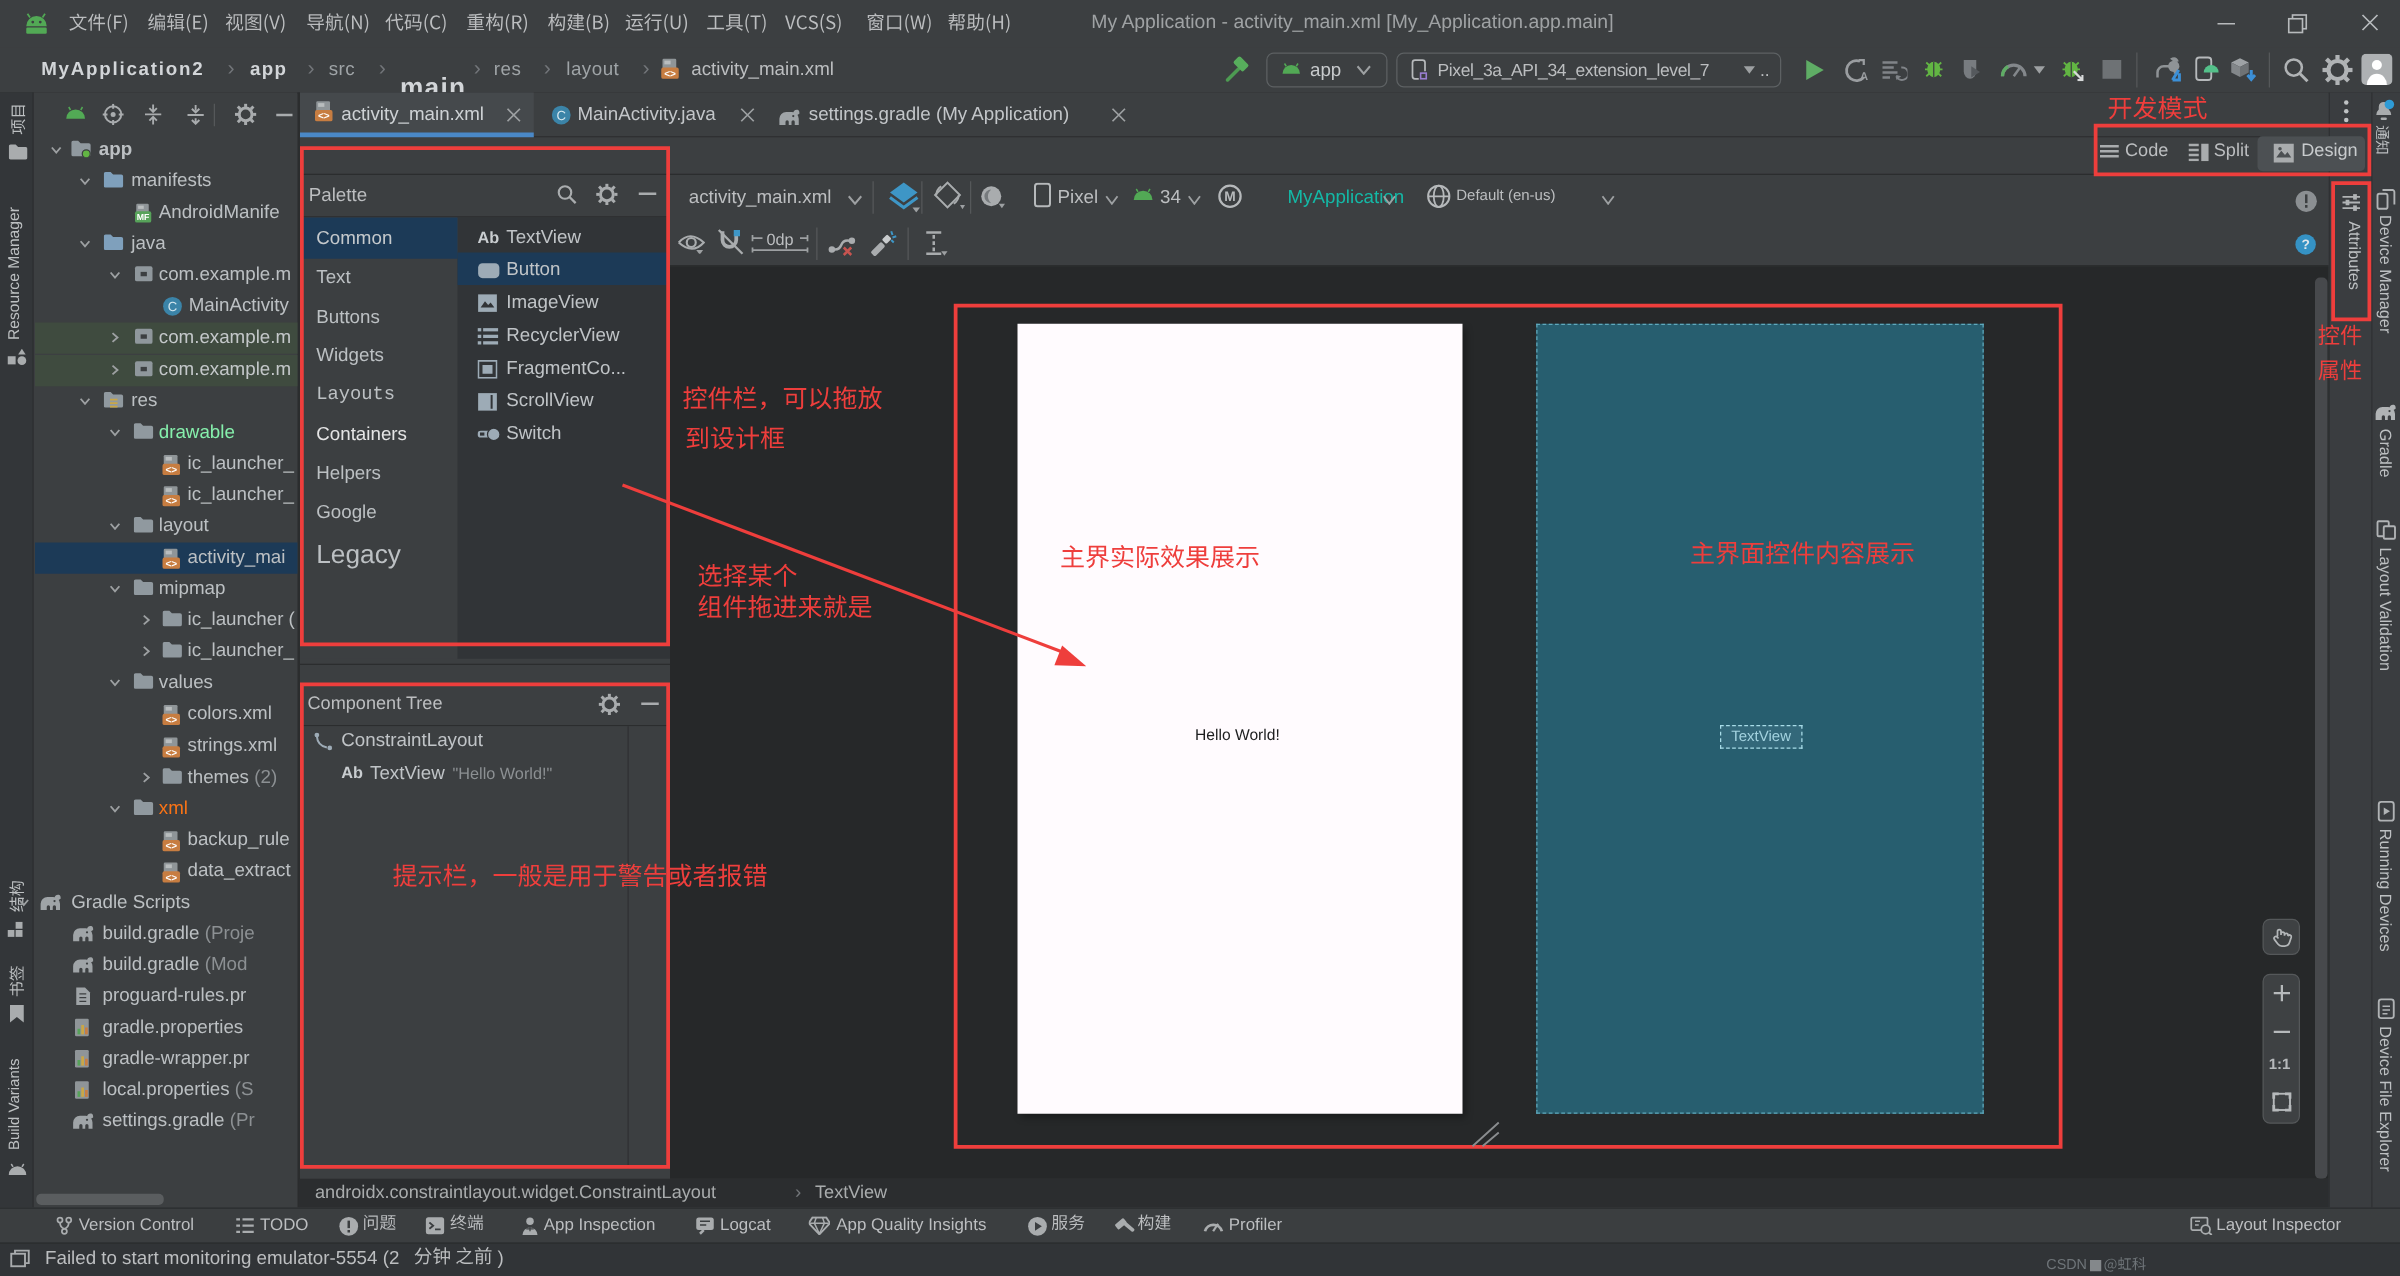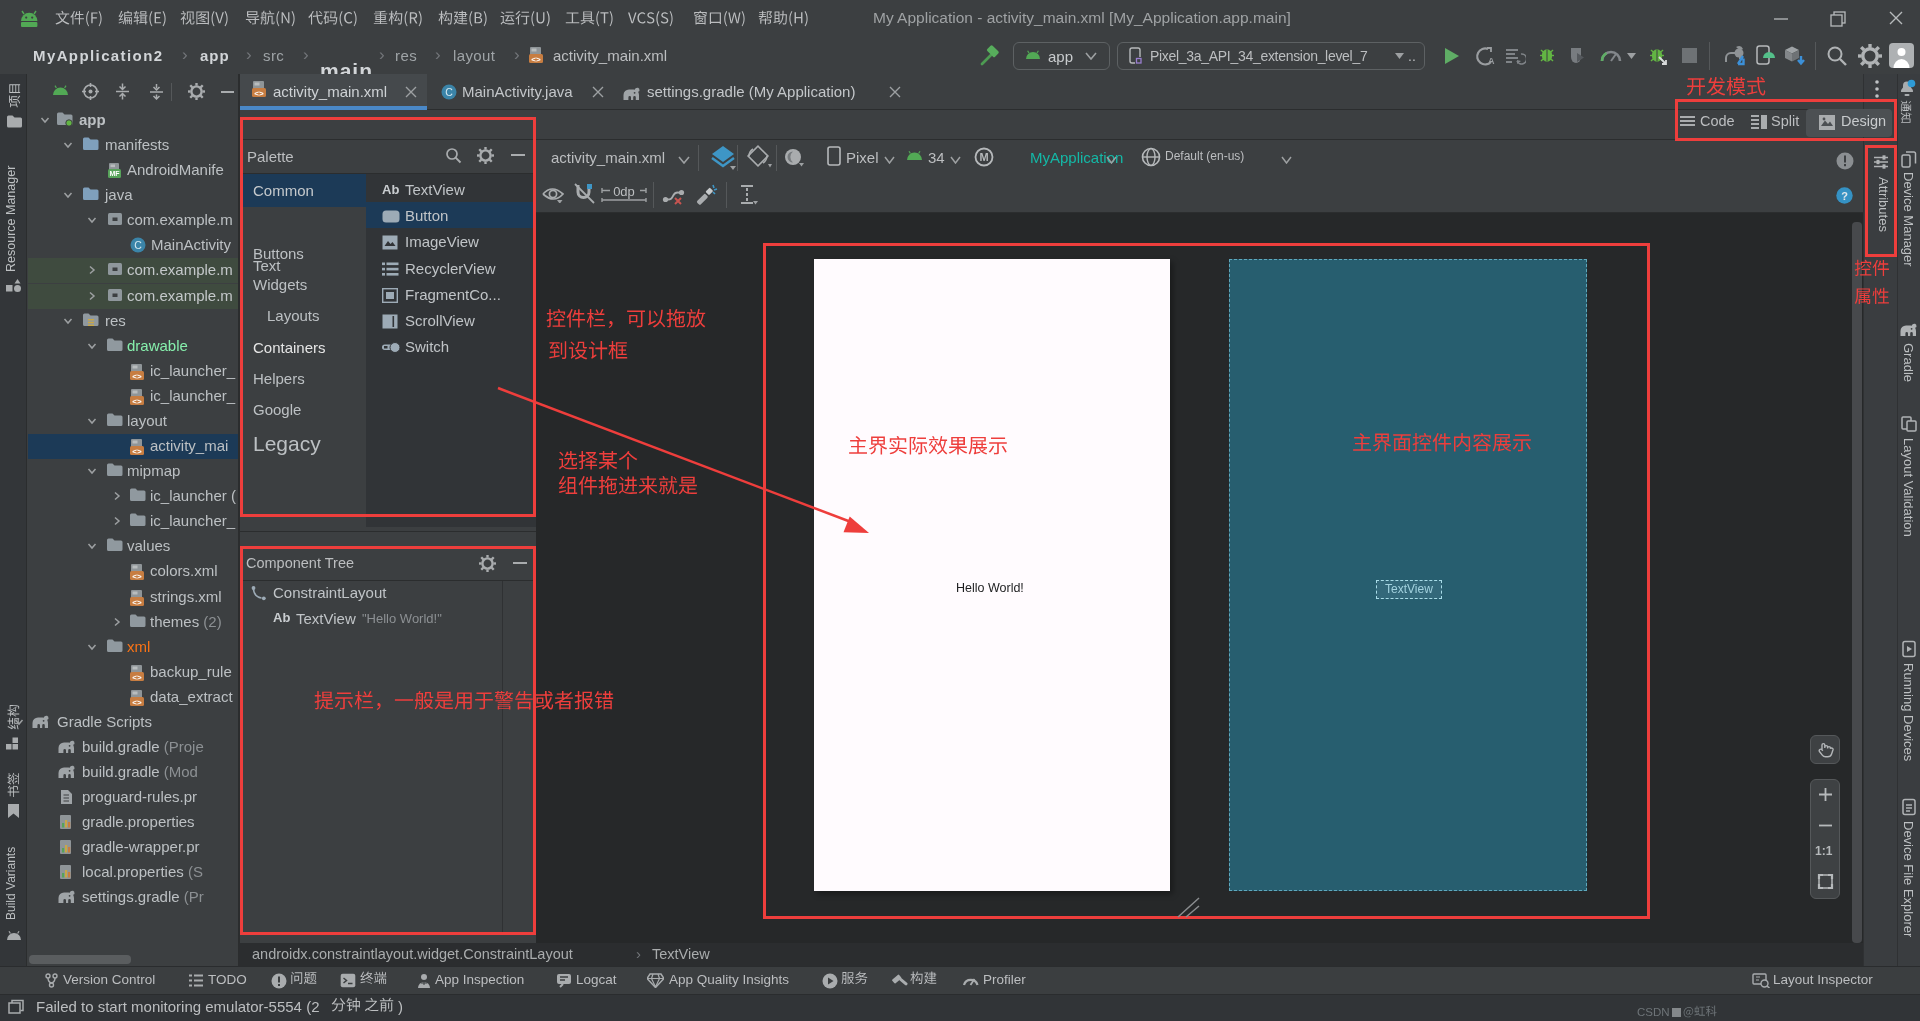--- a/index.html
+++ b/index.html
@@ -539,24 +539,24 @@
       <rect x="-1.1900000000000002" y="-8.84" width="2.3800000000000003" height="2.89" fill="#a9acae" transform="rotate(225)"></rect>
       <rect x="-1.1900000000000002" y="-8.84" width="2.3800000000000003" height="2.89" fill="#a9acae" transform="rotate(270)"></rect>
       <rect x="-1.1900000000000002" y="-8.84" width="2.3800000000000003" height="2.89" fill="#a9acae" transform="rotate(315)"></rect>
     </g>
   </svg>
 <div style="position:absolute;left:511px;top:154px;width:14px;height:2px;background:#a9acae;"></div>
 <div style="position:absolute;left:240px;top:174px;width:126px;height:353px;background:#3c3f41;"></div>
 <div style="position:absolute;left:366px;top:174px;width:170px;height:353px;background:#313437;"></div>
 <div style="position:absolute;left:240px;top:174px;width:126px;height:33px;background:#1c3a57;"></div>
 <div style="position:absolute;left:253px;top:182.0px;font-size:15px;color:#c5c9cc;font-weight:400;white-space:nowrap;">Common</div>
-<div style="position:absolute;left:253px;top:213.3px;font-size:15px;color:#bcc0c3;font-weight:400;white-space:nowrap;margin-top:44px;">Text</div>
+<div style="position:absolute;left:253px;top:213.3px;font-size:15px;color:#bcc0c3;font-weight:400;white-space:nowrap;">Text</div>
 <div style="position:absolute;left:253px;top:244.6px;font-size:15px;color:#bcc0c3;font-weight:400;white-space:nowrap;">Buttons</div>
 <div style="position:absolute;left:253px;top:275.9px;font-size:15px;color:#bcc0c3;font-weight:400;white-space:nowrap;">Widgets</div>
-<div style="position:absolute;left:267px;top:307.2px;font-size:15px;color:#bcc0c3;font-weight:400;white-space:nowrap;">Layouts</div>
+<div style="position:absolute;left:253px;top:307.2px;font-size:15px;color:#bcc0c3;font-weight:400;white-space:nowrap;font-family:Liberation Mono, monospace;">Layouts</div>
 <div style="position:absolute;left:253px;top:338.5px;font-size:15px;color:#e5e5e5;font-weight:400;white-space:nowrap;">Containers</div>
 <div style="position:absolute;left:253px;top:369.8px;font-size:15px;color:#bcc0c3;font-weight:400;white-space:nowrap;">Helpers</div>
 <div style="position:absolute;left:253px;top:401.1px;font-size:15px;color:#bcc0c3;font-weight:400;white-space:nowrap;">Google</div>
 <div style="position:absolute;left:253px;top:432.4px;font-size:21px;color:#bcc0c3;font-weight:400;white-space:nowrap;">Legacy</div>
 <div style="position:absolute;left:366px;top:202px;width:170px;height:26px;background:#1c3a57;"></div>
 <div style="position:absolute;left:382px;top:182.0px;font-size:13px;color:#c9cdd0;font-weight:700;white-space:nowrap;">Ab</div>
 <div style="position:absolute;left:405px;top:181.0px;font-size:15px;color:#c0c4c7;font-weight:400;white-space:nowrap;">TextView</div>
 <svg style="position:absolute;left:382px;top:210.2px;" width="18" height="13" viewBox="0 0 18 13">
     <rect x="0.5" y="0.5" width="17" height="12" rx="3.5" fill="#9dabb6"></rect>
   </svg>

